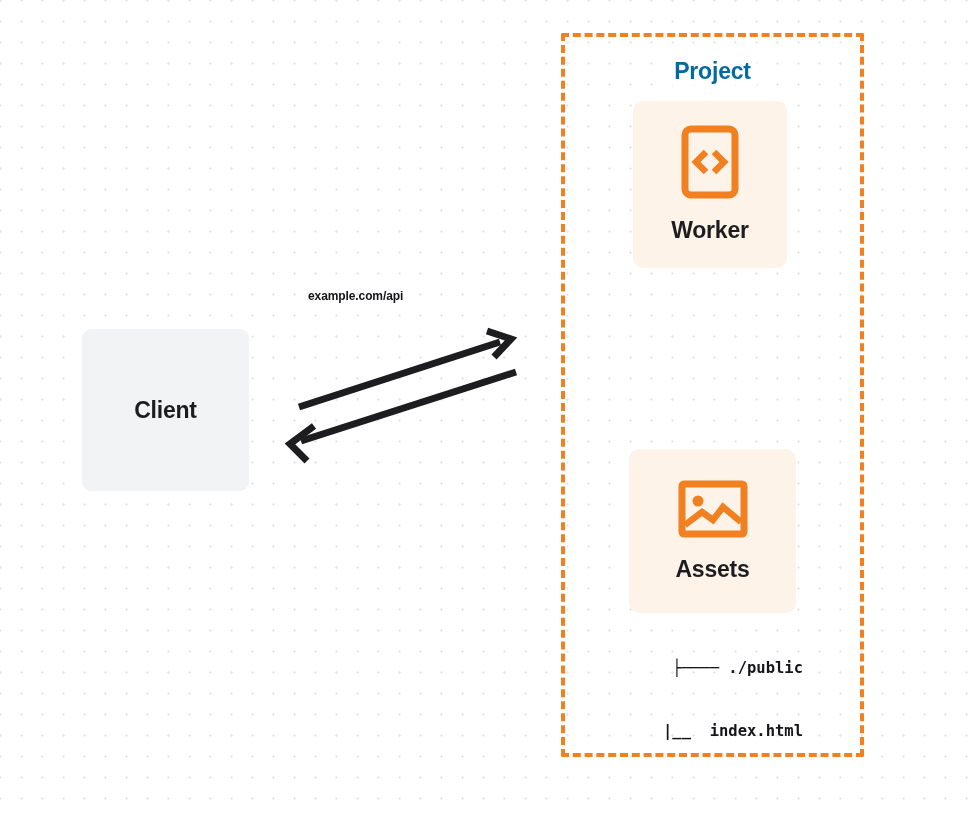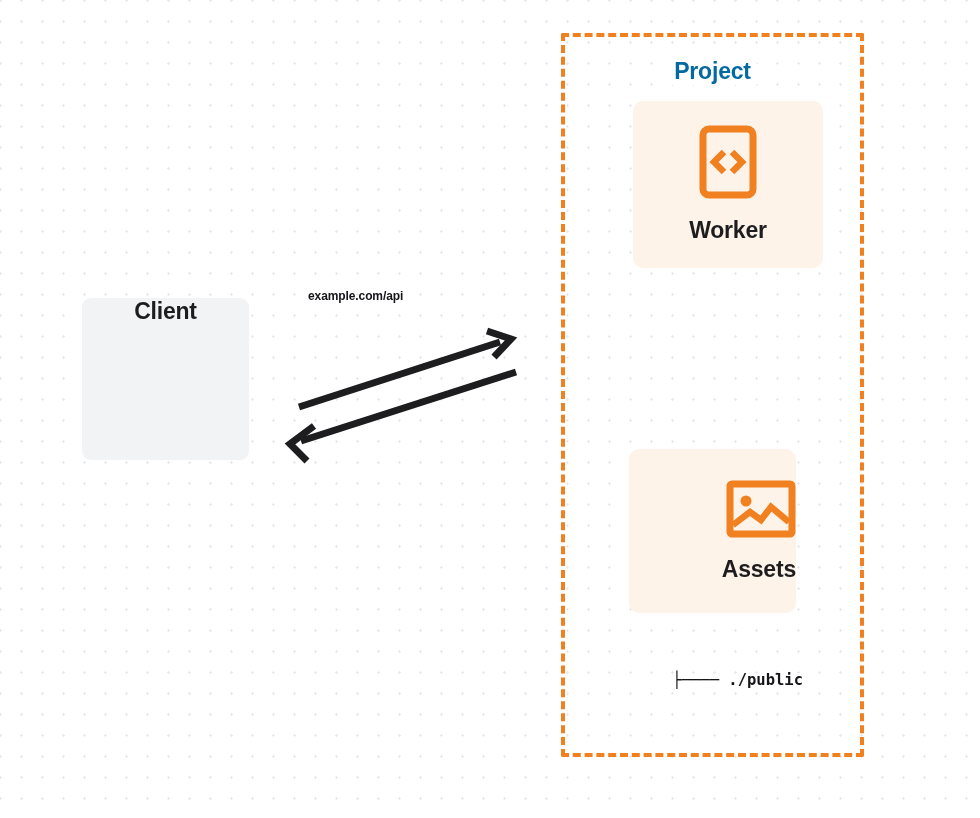--- a/index.html
+++ b/index.html
@@ -16,26 +16,27 @@
     background-image: radial-gradient(circle, #e9e9ec 1.1px, transparent 1.2px);
     background-size: 21px 21px;
     background-position: 11px 11px;
     font-family: "Liberation Sans", sans-serif;
   }
 
   
   .client-node {
     position: absolute;
     left: 82px;
-    top: 298px;
+    top: 329px;
     width: 167px;
     height: 162px;
     background: #f2f3f4;
     border-radius: 9px;
     display: flex;
+    align-items: center;
     justify-content: center;
   }
   .client-label {
     font-family: "Liberation Sans", sans-serif;
     font-size: 23px;
     font-weight: bold;
     color: #1d1d1f;
     letter-spacing: -0.2px;
   }
 
@@ -93,30 +94,29 @@
     background: #fdf3e8;
     border-radius: 10px;
     display: flex;
     flex-direction: column;
     align-items: center;
     justify-content: center;
   }
   .card-worker {
     left: 633px;
     top: 101px;
-    width: 190px;
+    width: 154px;
     height: 167px;
     border-radius: 10px;
   }
   .card-assets {
     left: 629px;
     top: 449px;
     width: 167px;
     height: 164px;
-    align-items: flex-end;
   }
   .card-icon {
     display: block;
     margin-bottom: 14px;
   }
   .card-label {
     font-family: "Liberation Sans", sans-serif;
     font-size: 23px;
     font-weight: bold;
     color: #1d1d1f;
@@ -132,21 +132,20 @@
     font-family: "DejaVu Sans Mono", monospace;
     font-size: 15.5px;
     font-weight: bold;
     color: #16161a;
     line-height: 21px;
     text-align: right;
     white-space: pre;
   }
   .file-tree .tree-row {
     display: block;
-    margin-top: 12px;
   }
 </style>
 </head>
 <body>
 
 <div id="canvas">
 
   <div class="client-node">
     <span class="client-label">Client</span>
   </div>
@@ -187,16 +186,17 @@
         <rect x="4" y="4" width="62" height="50" rx="2" ry="2" fill="none" stroke="#f08020" stroke-width="7"></rect>
         <circle cx="20" cy="21" r="5.5" fill="#f08020"></circle>
         <polyline points="7,45 24,32 35,40 45,27 63,42" fill="none" stroke="#f08020" stroke-width="6.5" stroke-linecap="butt" stroke-linejoin="miter"></polyline>
       </svg>
     </span>
     <span class="card-label">Assets</span>
   </div>
 
   <div class="file-tree">
     <span class="tree-row">├──── ./public</span>
+    <span class="tree-row">   |__  index.html</span>
     
   </div>
 
 </div>
 
 </body></html>

